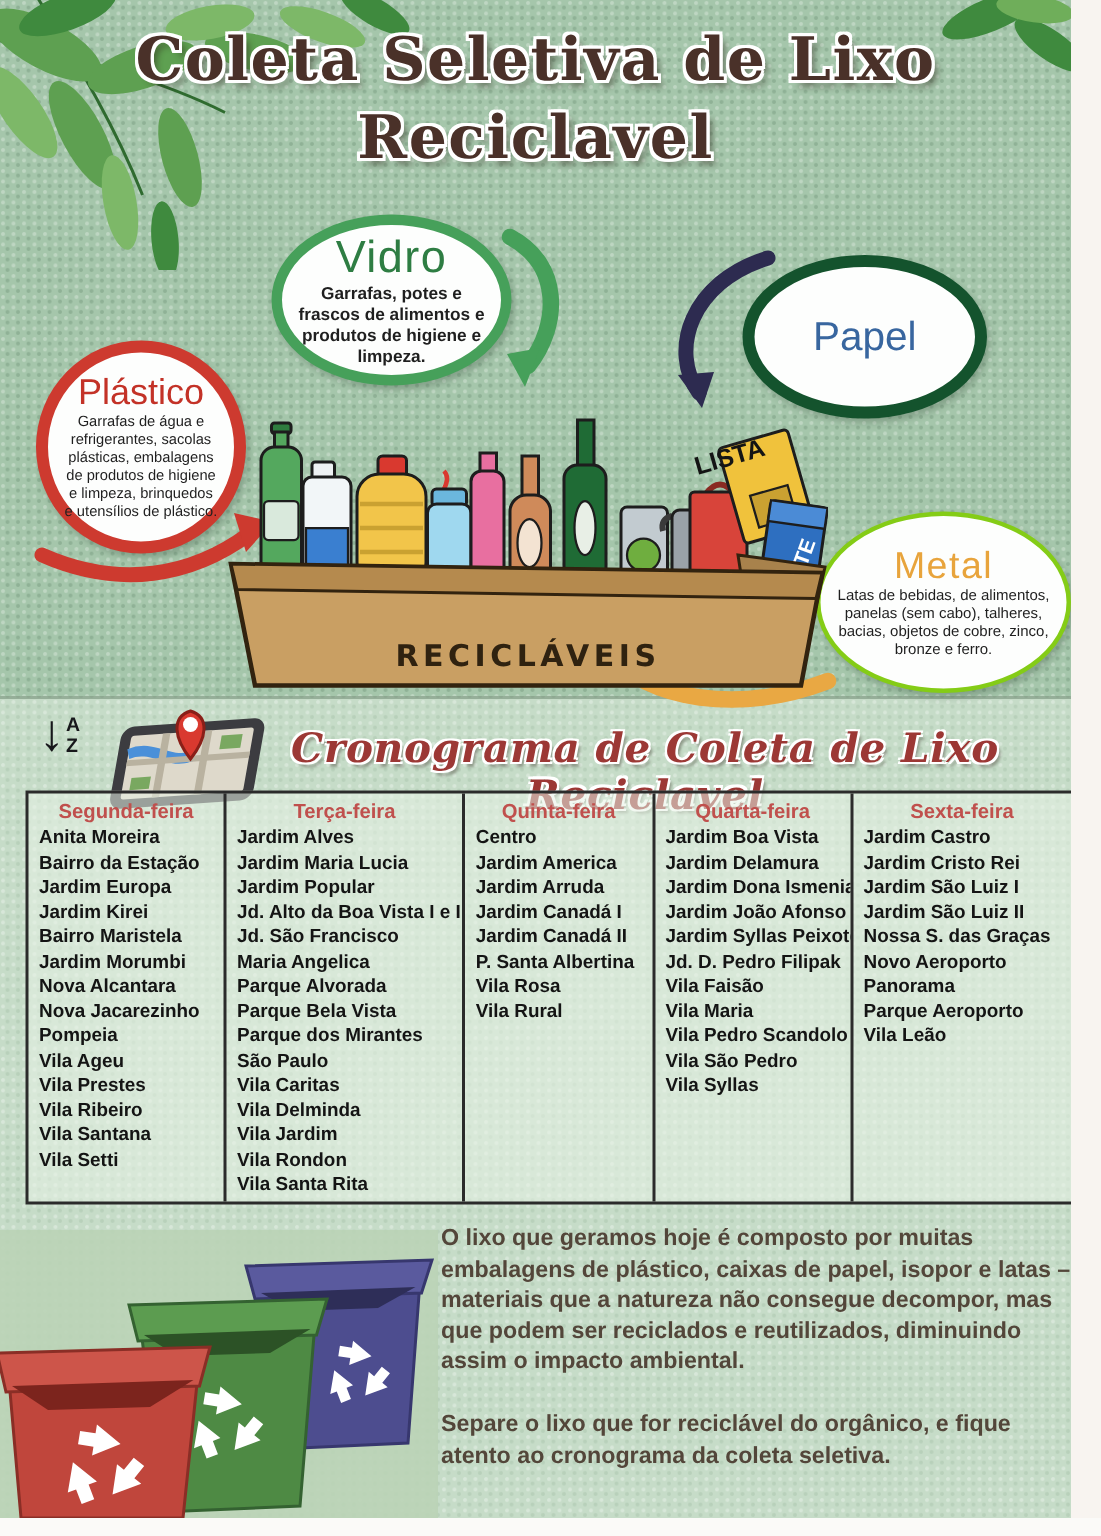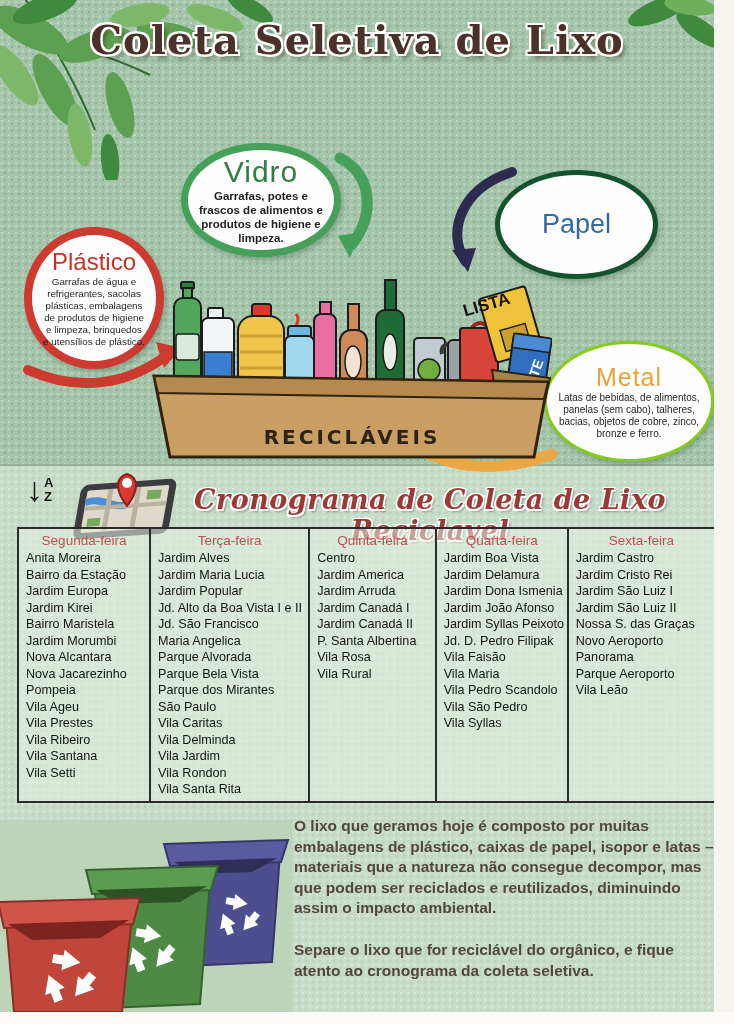--- a/index.html
+++ b/index.html
@@ -44,21 +44,21 @@
     text-align:center;box-sizing:border-box;padding:2px 10px;
     box-shadow:2px 3px 5px rgba(30,50,35,.25);
   }
   .bubble .b-title{display:block;}
   .bubble .b-desc{color:#1f1f1f;}
 
   .bubble-vidro{left:181px;top:143px;width:160px;height:114px;border:7px solid #46a05a;}
   .bubble-vidro .b-title{font-size:30px;color:#2e7d43;letter-spacing:1px;}
   .bubble-vidro .b-desc{font-size:11.5px;line-height:1.22;font-weight:700;}
 
-  .bubble-papel{left:495px;top:170px;width:163px;height:109px;border:5px solid #14532d;}
+  .bubble-papel{left:495px;top:170px;width:163px;height:109px;border:8px solid #14532d;}
   .bubble-papel .b-title{font-size:27px;color:#38669f;}
   .bubble-papel .b-desc{font-size:10px;line-height:1.22;font-weight:500;}
 
   .bubble-plastico{left:24px;top:227px;width:140px;height:142px;border:8px solid #cd3a2f;}
   .bubble-plastico .b-title{font-size:24px;color:#c33227;}
   .bubble-plastico .b-desc{font-size:9.8px;line-height:1.22;font-weight:500;}
 
   .bubble-metal{left:544px;top:341px;width:170px;height:121px;border:3px solid #84cc16;}
   .bubble-metal .b-title{font-size:25px;color:#e8a43c;letter-spacing:1px;}
   .bubble-metal .b-desc{font-size:10px;line-height:1.22;font-weight:500;}
@@ -79,21 +79,21 @@
     text-shadow:
       -1.5px -1.5px 0 #fff, 1.5px -1.5px 0 #fff, -1.5px 1.5px 0 #fff, 1.5px 1.5px 0 #fff,
       2.5px 3px 2px rgba(40,30,20,.35);
   }
 
   .sched-table{
     position:absolute;left:17px;top:527px;width:699px;height:276px;
     border:2px solid #2b2b2b;background:rgba(232,242,230,.55);
     display:flex;box-sizing:border-box;
   }
-  .sched-col{box-sizing:border-box;border-right:2px solid #2b2b2b;padding:2px 0 0 0;overflow:hidden;}
+  .sched-col{box-sizing:border-box;border-right:2px solid #2b2b2b;padding:2px 0 0 0;overflow:hidden;font-weight:bold;}
   .sched-col:last-child{border-right:none;}
   .col-1{width:19.0%;} .col-2{width:22.9%;} .col-3{width:19.0%;} .col-4{width:18.2%;} .col-5{width:20.9%;}
   .day-header{
     text-align:center;color:#c0504d;font-size:13.5px;padding:2px 0 1px 0;
   }
   .area-list{padding:1px 2px 0 7px;}
   .area-list div{font-size:12.6px;color:#141414;line-height:16.5px;white-space:nowrap;}
 
   .footer-text{
     position:absolute;left:294px;top:816px;width:430px;
@@ -132,20 +132,21 @@
     <ellipse cx="660" cy="10" rx="34" ry="11" transform="rotate(-22 660 10)"></ellipse>
     <ellipse cx="700" cy="30" rx="28" ry="10" transform="rotate(35 700 30)"></ellipse>
   </g>
   <g fill="#6fae5a">
     <ellipse cx="690" cy="6" rx="26" ry="9" transform="rotate(8 690 6)"></ellipse>
   </g>
 </svg>
 
 <div class="main-title">
   <div>Coleta Seletiva de Lixo</div>
+  <div>Reciclavel</div>
 </div>
 
 <svg class="overlay" style="left:0;top:130px;" width="734" height="360" viewBox="0 0 734 360">
   <g fill="none" stroke-linecap="round">
     <path d="M340,28 C374,46 374,86 352,114" stroke="#46a05a" stroke-width="11"></path>
     <path d="M512,42 C460,58 446,104 466,132" stroke="#2d2b50" stroke-width="10"></path>
     <path d="M28,240 C80,263 128,254 166,226" stroke="#cd3a2f" stroke-width="10"></path>
     <path d="M404,304 C432,338 494,346 552,324" stroke="#e9a843" stroke-width="11"></path>
   </g>
   <g>

